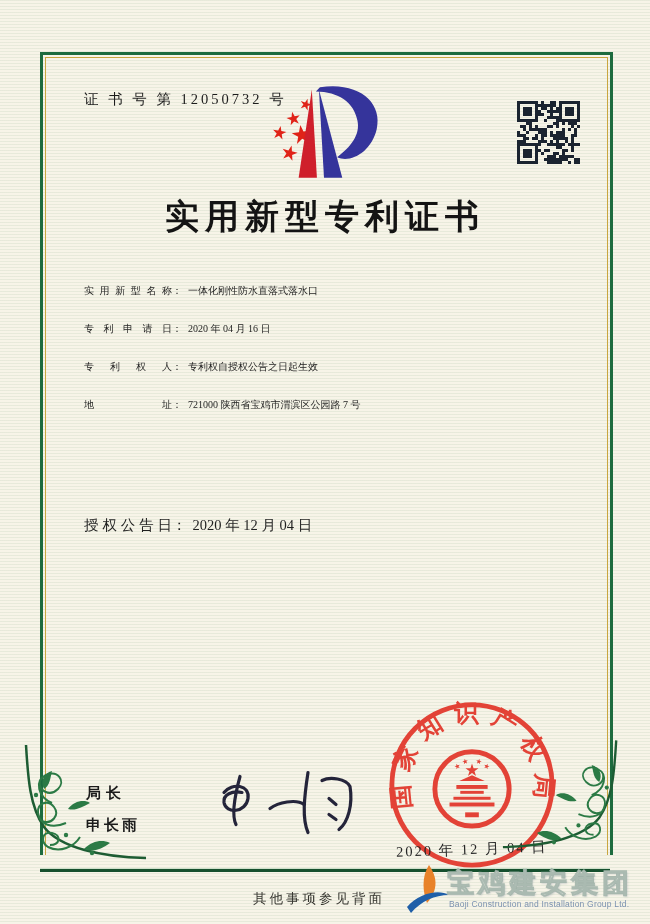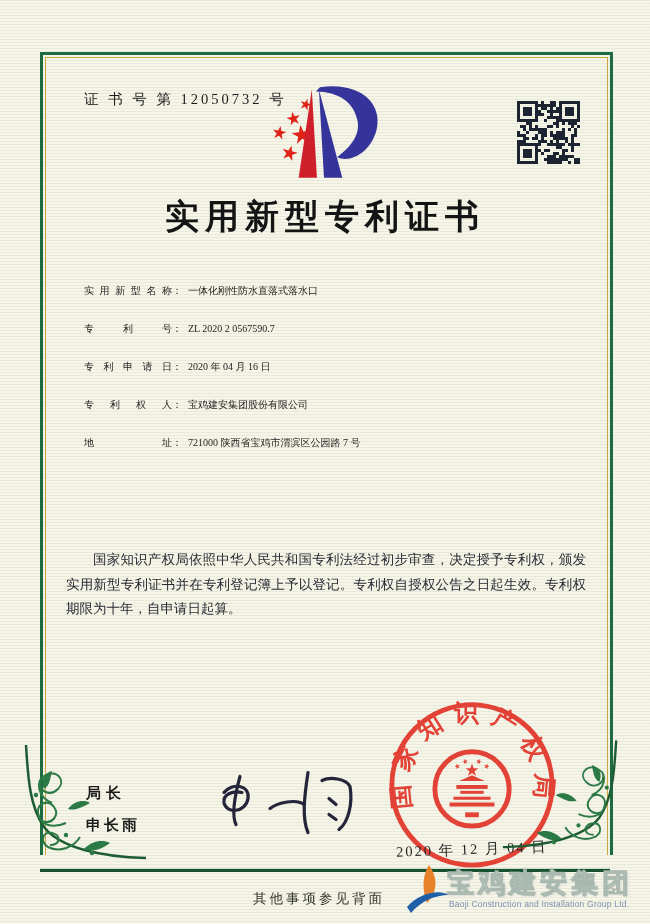--- a/index.html
+++ b/index.html
@@ -336,38 +336,37 @@
       <i style="left:60px;top:60px"></i>
     </div>
 
   <h1 class="title">实用新型专利证书</h1>
 
   <div class="fields">
     <div class="frow">
       <span class="flabel">实用新型名称</span><span class="colon">：</span><span>一体化刚性防水直落式落水口</span>
     </div>
     <div class="frow">
-      <span class="flabel">专利号</span><span class="colon">：</span><span>ZL 2020 2 0567590.7</span>
+      <span class="flabel">专利申请日</span><span class="colon">：</span><span>2020 年 04 月 16 日</span>
     </div>
     <div class="frow">
-      <span class="flabel">专利申请日</span><span class="colon">：</span><span>2020 年 04 月 16 日</span>
-    </div>
-    <div class="frow">
-      <span class="flabel">专利权人</span><span class="colon">：</span><span>宝鸡建安集团股份有限公司</span>
+      <span class="flabel">专利权人</span><span class="colon">：</span><span>专利权自授权公告之日起生效</span>
     </div>
     <div class="frow">
       <span class="flabel">地址</span><span class="colon">：</span><span>721000 陕西省宝鸡市渭滨区公园路 7 号</span>
     </div>
   </div>
 
   <div class="grant-row">
+    <div class="g1">
+      <span class="flabel">授权公告日</span><span class="colon">：</span><span>2020 年 12 月 04 日</span>
+    </div>
   </div>
 
   <div class="legal">
-    <p>国家知识产权局依照中华人民共和国专利法经过初步审查，决定授予专利权，颁发实用新型专利证书并在专利登记簿上予以登记。专利权自授权公告之日起生效。专利权期限为十年，自申请日起算。</p>
   </div>
 
   <div class="sig-title">局长</div>
   <div class="sig-name">申长雨</div>
 
   <svg class="signature" viewBox="0 0 150 90" fill="none" stroke="#24243a" stroke-width="3.2" stroke-linecap="round">
     <path d="M28,18 C22,40 20,58 24,66"></path>
     <path d="M12,34 C20,24 38,26 36,40 C34,54 14,56 12,44 C11,36 20,32 30,34"></path>
     <path d="M58,50 C66,44 84,40 92,46"></path>
     <path d="M96,14 C92,40 90,60 96,74"></path>

